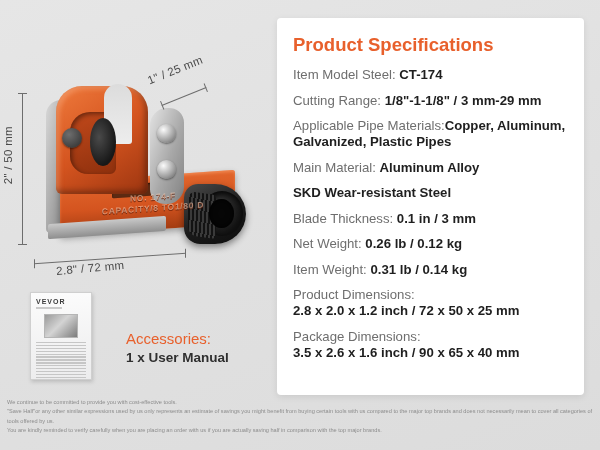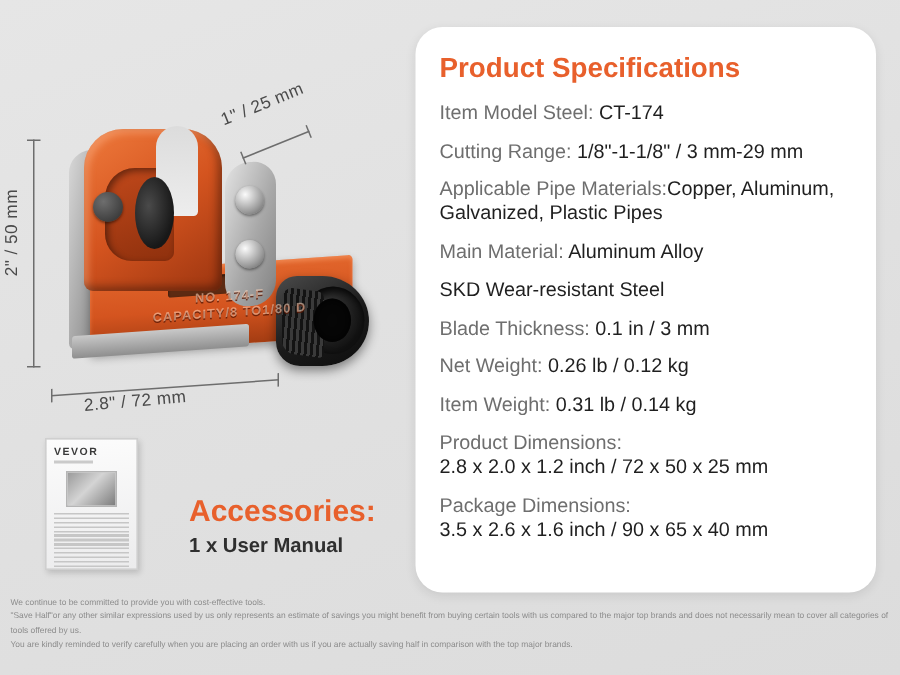--- a/index.html
+++ b/index.html
@@ -153,34 +153,34 @@
   .manual-sub { height:2px; background:#cacaca; width:26px; margin-top:2px; }
   .manual-photo {
     margin:5px auto 4px auto; width:34px; height:24px;
     background:linear-gradient(135deg,#9a9a9a,#d4d4d4 45%,#7c7c7c);
     border:1px solid #b5b5b5;
   }
   .manual-lines { display:flex; flex-direction:column; gap:1.6px; }
   .manual-lines i { display:block; height:1.3px; background:#c6c6c6; }
 
   #accessories-block { position:absolute; left:126px; top:330px; }
-  #accessories-title { color:#e8602c; font-size:20px; font-weight:bold; }
+  #accessories-title { color:#e8602c; font-size:15px; font-weight:normal; }
   #accessories-item { color:#2f2f2f; font-size:13.5px; font-weight:bold; margin-top:3px; }
 
   
   #spec-card {
     position:absolute; left:277px; top:18px; width:307px; height:377px;
-    background:#fff; border-radius:18px;
+    background:#fff; border-radius:4px;
     box-shadow:0 2px 7px rgba(0,0,0,.09);
     padding:16px 14px 10px 16px;
   }
   #spec-title { color:#e8602c; font-size:18.5px; font-weight:bold; margin-bottom:11px; }
   .spec-row { margin-bottom:9.5px; font-size:13.2px; line-height:16px; }
   .spec-label { color:#6e6e6e; }
-  .spec-value { color:#1f1f1f; font-weight:normal; }
+  .spec-value { color:#1f1f1f; font-weight:bold; }
   .spec-row.stacked .spec-value { display:block; }
 
   
   #disclaimer {
     position:absolute; left:7px; top:398px; width:586px;
     font-size:5.6px; line-height:9.4px; color:#8c8c8c;
   }
 </style>
 </head>
 <body>

